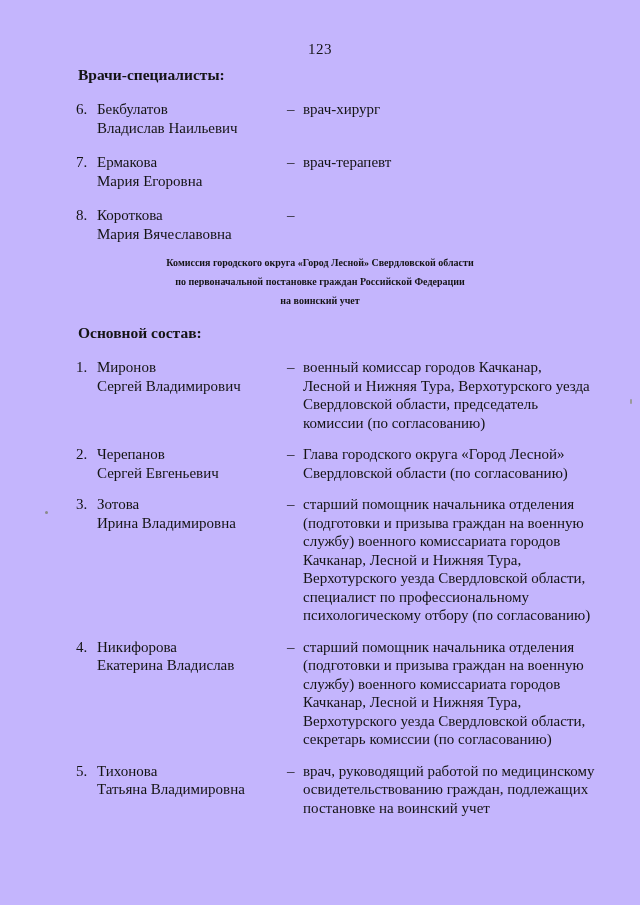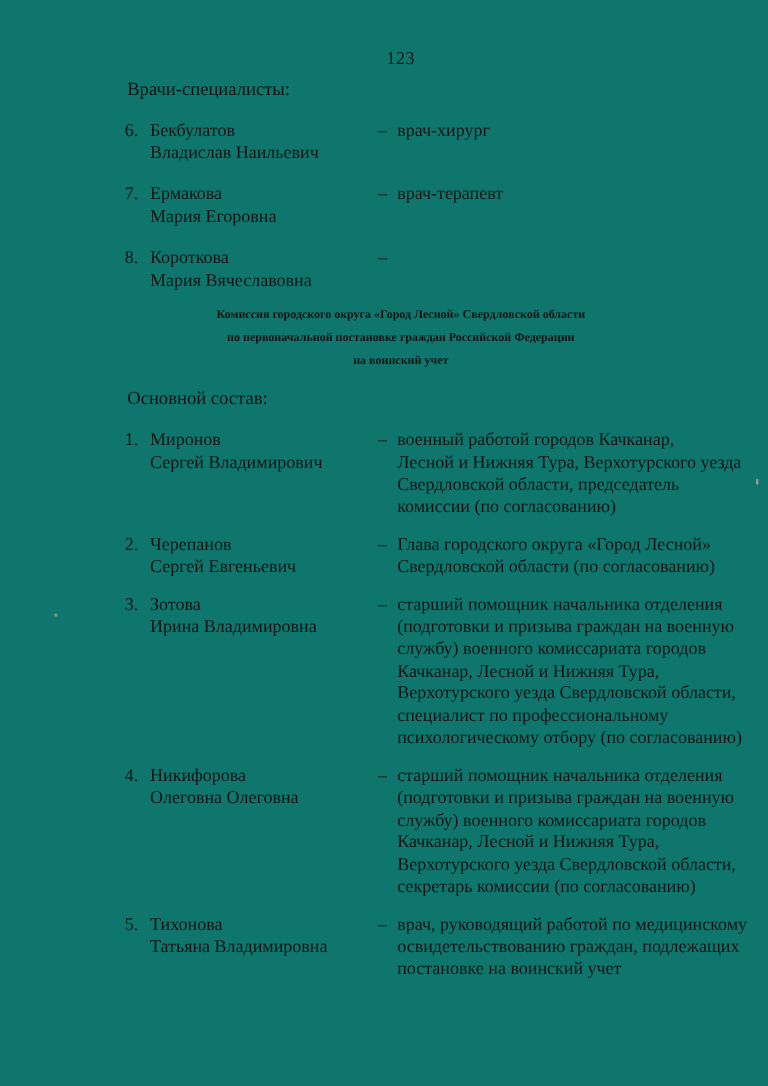--- a/index.html
+++ b/index.html
@@ -11,32 +11,31 @@
     width: 640px;
     height: 905px;
     position: relative;
     overflow: hidden;
     font-family: "Liberation Serif", "DejaVu Serif", serif;
     color: #141414;
   }
   .page {
     position: absolute;
     inset: 0;
-    background: #0f766e;
-    padding-left: 28px;
+    background: #c4b5fd;
   }
   .page-number {
     margin: 40px 0 0 0;
     text-align: center;
     font-size: 15px;
     line-height: 19px;
     letter-spacing: 0.5px;
   }
   .section-heading {
-    font-weight: normal;
+    font-weight: bold;
     font-size: 15.5px;
     line-height: 19px;
   }
   .heading-specialists {
     margin: 6px 28px 0 78px;
   }
   .heading-main-staff {
     margin: 13px 28px 0 78px;
   }
   .commission-title {
@@ -109,21 +108,21 @@
 на воинский учет</div>
 
   <div class="section-heading heading-main-staff">Основной состав:</div>
 
   <div class="list list-commission">
     <div class="row">
       <div class="num">1.</div>
       <div class="name">Миронов
 Сергей Владимирович</div>
       <div class="dash">–</div>
-      <div class="role">военный работой городов Качканар,
+      <div class="role">военный комиссар городов Качканар,
 Лесной и Нижняя Тура, Верхотурского уезда
 Свердловской области, председатель
 комиссии (по согласованию)</div>
     </div>
     <div class="row">
       <div class="num">2.</div>
       <div class="name">Черепанов
 Сергей Евгеньевич</div>
       <div class="dash">–</div>
       <div class="role">Глава городского округа «Город Лесной»
@@ -138,21 +137,21 @@
 (подготовки и призыва граждан на военную
 службу) военного комиссариата городов
 Качканар, Лесной и Нижняя Тура,
 Верхотурского уезда Свердловской области,
 специалист по профессиональному
 психологическому отбору (по согласованию)</div>
     </div>
     <div class="row">
       <div class="num">4.</div>
       <div class="name">Никифорова
-Олеговна Олеговна</div>
+Екатерина Владислав</div>
       <div class="dash">–</div>
       <div class="role">старший помощник начальника отделения
 (подготовки и призыва граждан на военную
 службу) военного комиссариата городов
 Качканар, Лесной и Нижняя Тура,
 Верхотурского уезда Свердловской области,
 секретарь комиссии (по согласованию)</div>
     </div>
     <div class="row">
       <div class="num">5.</div>

